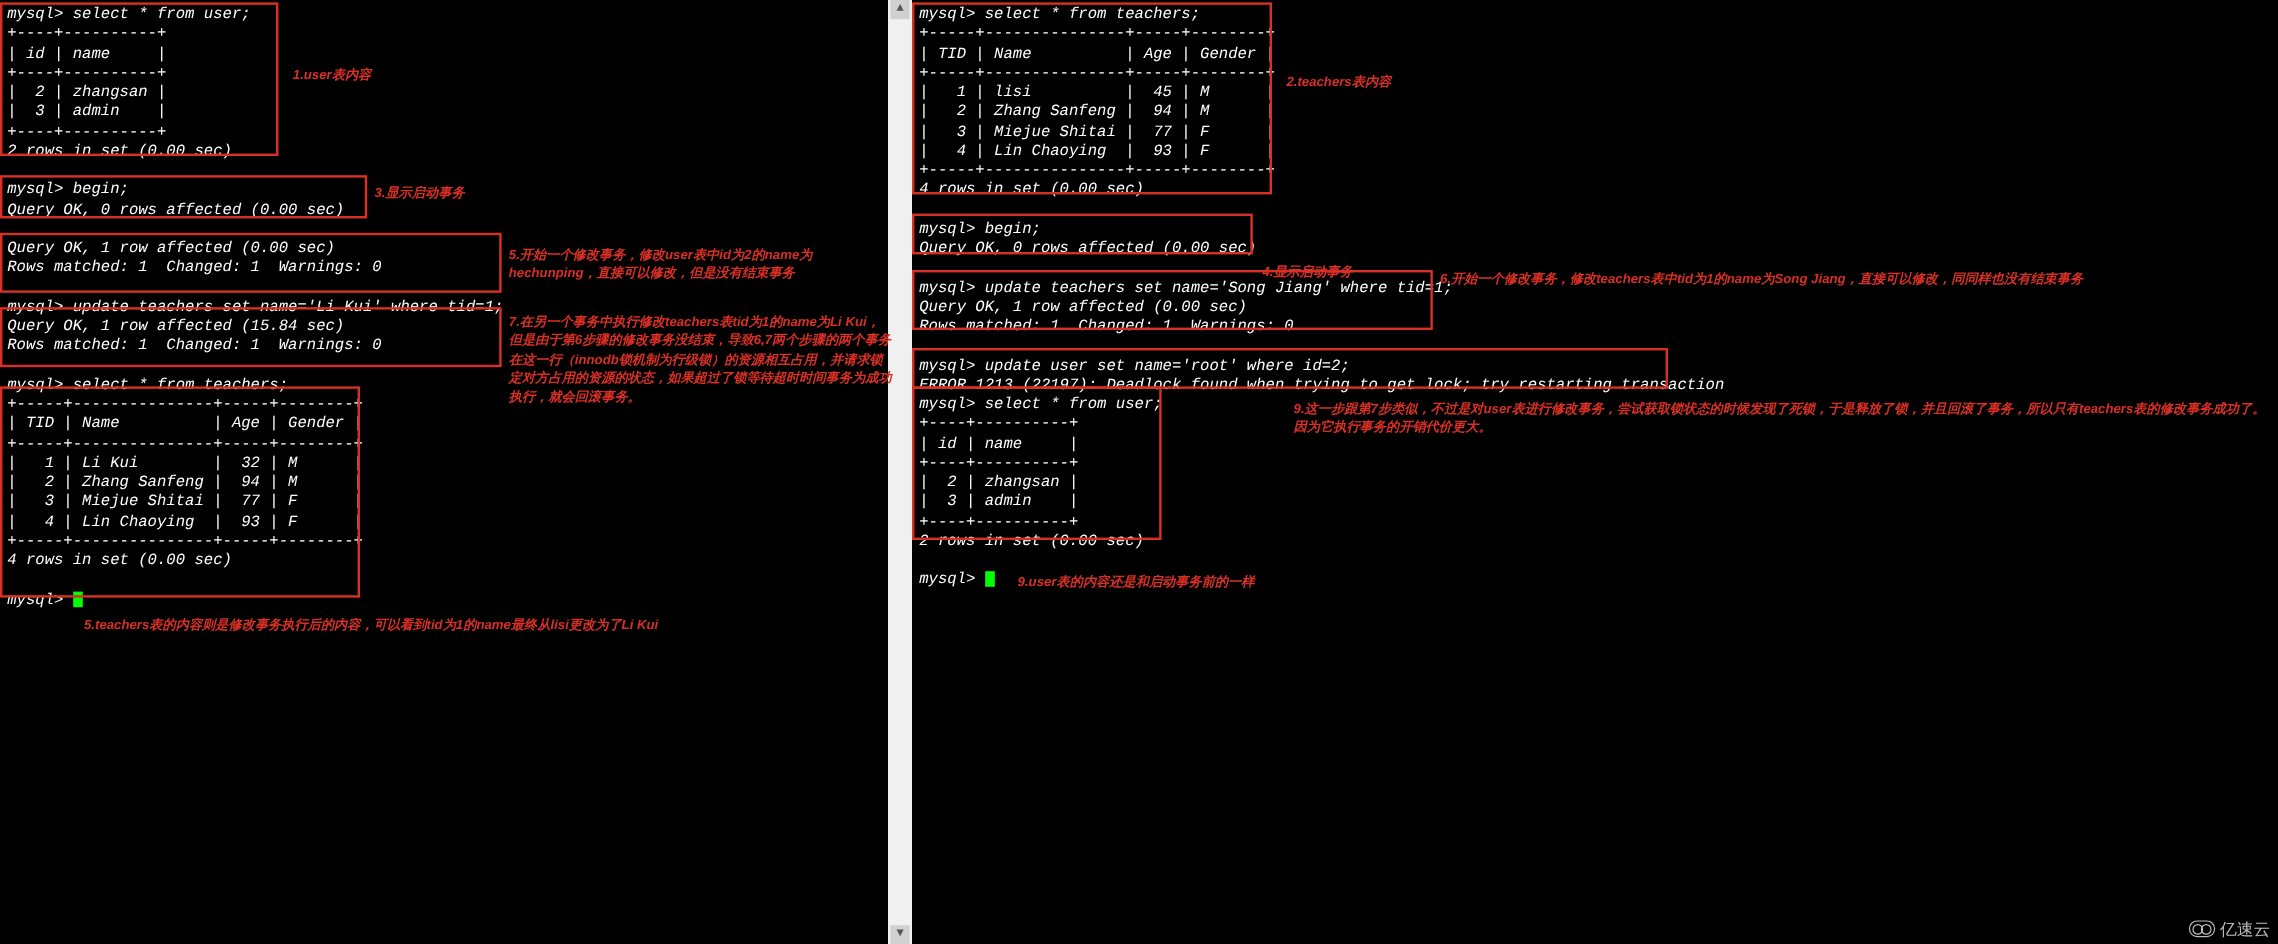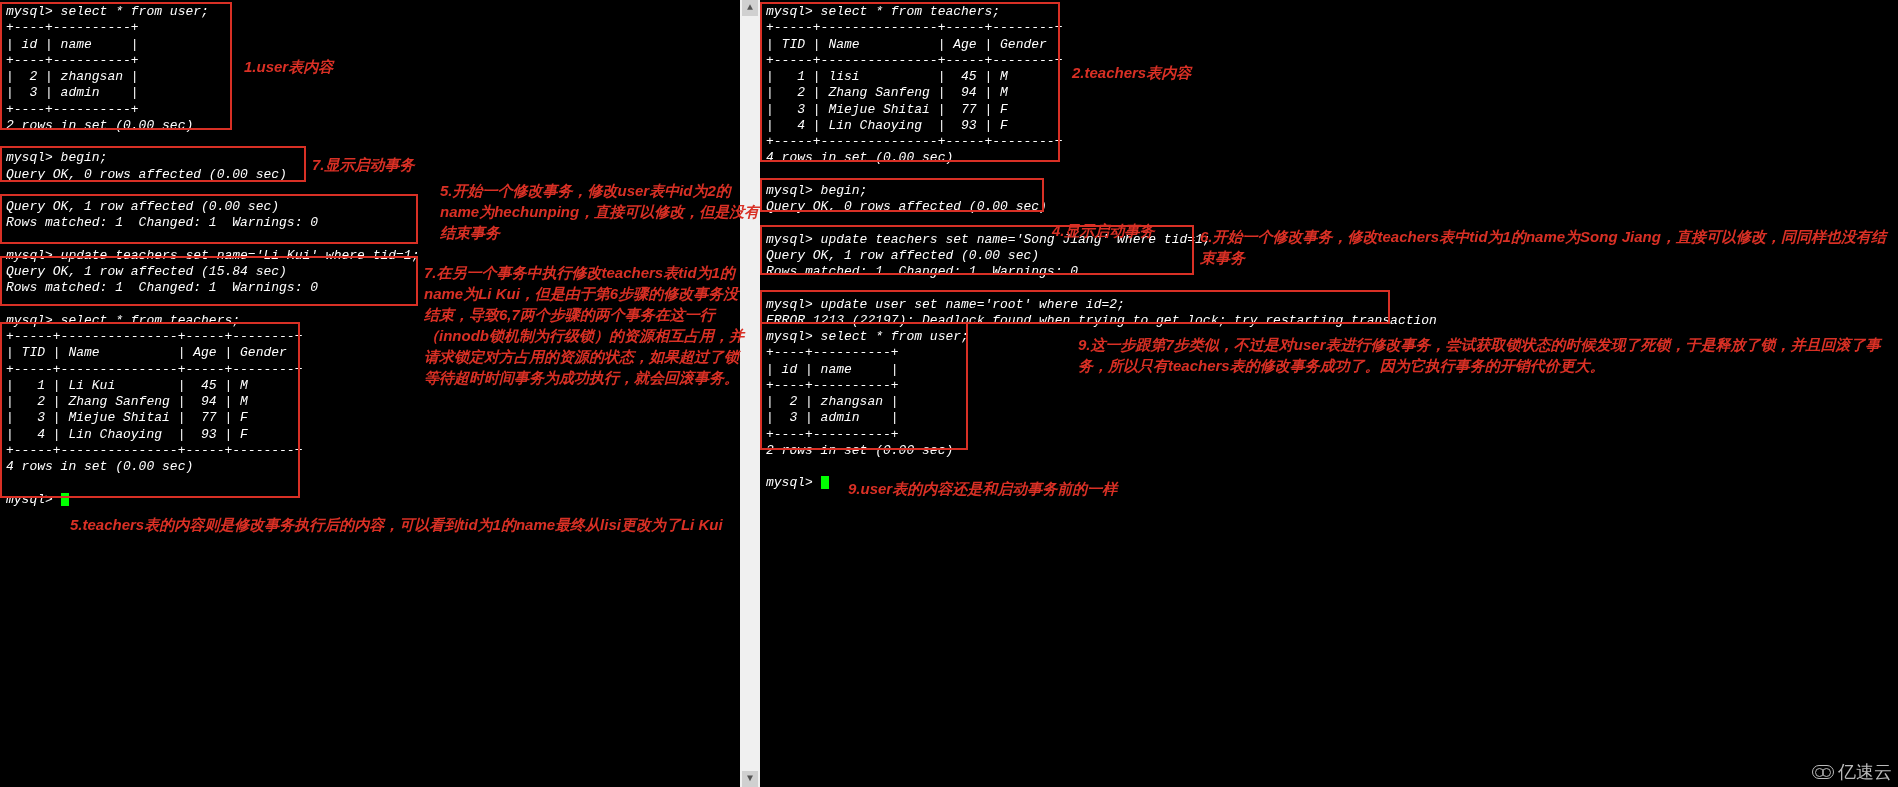--- a/index.html
+++ b/index.html
@@ -34,21 +34,21 @@
   }
   .right-panel { flex: 1; }
   .term-line {
     white-space: pre;
     color: #fff;
   }
   .annotation {
     position: absolute;
     color: #d93025;
     font-family: "Microsoft YaHei", SimSun, sans-serif;
-    font-size: 15px;
+    font-size: 11px;
     font-weight: bold;
     line-height: 1.4;
     z-index: 50;
   }
   .redbox {
     position: absolute;
     border: 2px solid #d93025;
     z-index: 40;
     pointer-events: none;
   }
@@ -68,21 +68,21 @@
     justify-content: center;
     font-size: 10px;
     color: #555;
   }
   .watermark {
     position: absolute;
     right: 6px;
     bottom: 4px;
     color: #bbb;
     font-family: "Microsoft YaHei", sans-serif;
-    font-size: 18px;
+    font-size: 14px;
     z-index: 60;
     display: flex;
     align-items: center;
     gap: 4px;
   }
   .watermark .wm-icon {
     display: inline-block;
     width: 22px; height: 14px;
     border: 1.5px solid #bbb;
     border-radius: 10px;
@@ -119,38 +119,38 @@
   <div class="term-line">Rows matched: 1  Changed: 1  Warnings: 0</div>
   <div class="term-line"> </div>
   <div class="term-line">mysql&gt; update teachers set name='Li Kui' where tid=1;</div>
   <div class="term-line">Query OK, 1 row affected (15.84 sec)</div>
   <div class="term-line">Rows matched: 1  Changed: 1  Warnings: 0</div>
   <div class="term-line"> </div>
   <div class="term-line">mysql&gt; select * from teachers;</div>
   <div class="term-line">+-----+---------------+-----+--------+</div>
   <div class="term-line">| TID | Name          | Age | Gender |</div>
   <div class="term-line">+-----+---------------+-----+--------+</div>
-  <div class="term-line">|   1 | Li Kui        |  45 | M      |</div>
+  <div class="term-line">|   1 | Li Kui        |  32 | M      |</div>
   <div class="term-line">|   2 | Zhang Sanfeng |  94 | M      |</div>
   <div class="term-line">|   3 | Miejue Shitai |  77 | F      |</div>
   <div class="term-line">|   4 | Lin Chaoying  |  93 | F      |</div>
   <div class="term-line">+-----+---------------+-----+--------+</div>
   <div class="term-line">4 rows in set (0.00 sec)</div>
   <div class="term-line"> </div>
   <div class="term-line"><span>mysql&gt; </span><span class="cursor-block"></span></div>
 
   <div class="redbox" style="left:0px; top:2px; width:232px; height:128px;"></div>
   <div class="redbox" style="left:0px; top:146px; width:306px; height:36px;"></div>
   <div class="redbox" style="left:0px; top:194px; width:418px; height:50px;"></div>
   <div class="redbox" style="left:0px; top:256px; width:418px; height:50px;"></div>
   <div class="redbox" style="left:0px; top:322px; width:300px; height:176px;"></div>
 
   <div class="annotation" style="left:244px; top:56px;">1.user表内容</div>
-  <div class="annotation" style="left:312px; top:154px;">7.显示启动事务</div>
-  <div class="annotation" style="left:424px; top:180px; width:320px;margin-left:16px;">5.开始一个修改事务，修改user表中id为2的name为hechunping，直接可以修改，但是没有结束事务</div>
+  <div class="annotation" style="left:312px; top:154px;">3.显示启动事务</div>
+  <div class="annotation" style="left:424px; top:206px; width:320px;">5.开始一个修改事务，修改user表中id为2的name为hechunping，直接可以修改，但是没有结束事务</div>
   <div class="annotation" style="left:424px; top:262px; width:320px;">7.在另一个事务中执行修改teachers表tid为1的name为Li Kui，但是由于第6步骤的修改事务没结束，导致6,7两个步骤的两个事务在这一行（innodb锁机制为行级锁）的资源相互占用，并请求锁定对方占用的资源的状态，如果超过了锁等待超时时间事务为成功执行，就会回滚事务。</div>
   <div class="annotation" style="left:70px; top:514px; width:660px;">5.teachers表的内容则是修改事务执行后的内容，可以看到tid为1的name最终从lisi更改为了Li Kui</div>
 </div>
 
 <div class="mid-divider">
   <div class="scroll-arrow">▲</div>
   <div class="scroll-arrow">▼</div>
 </div>
 
 <div class="panel right-panel">

